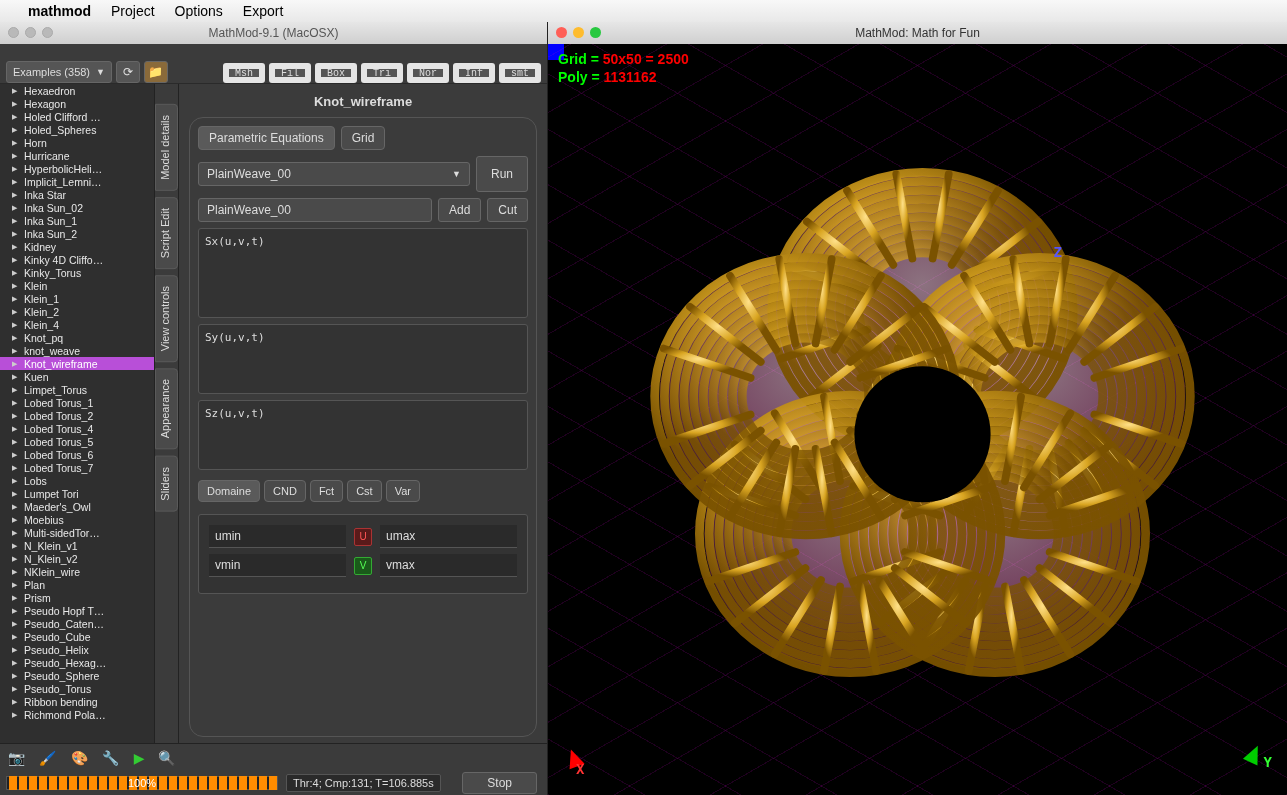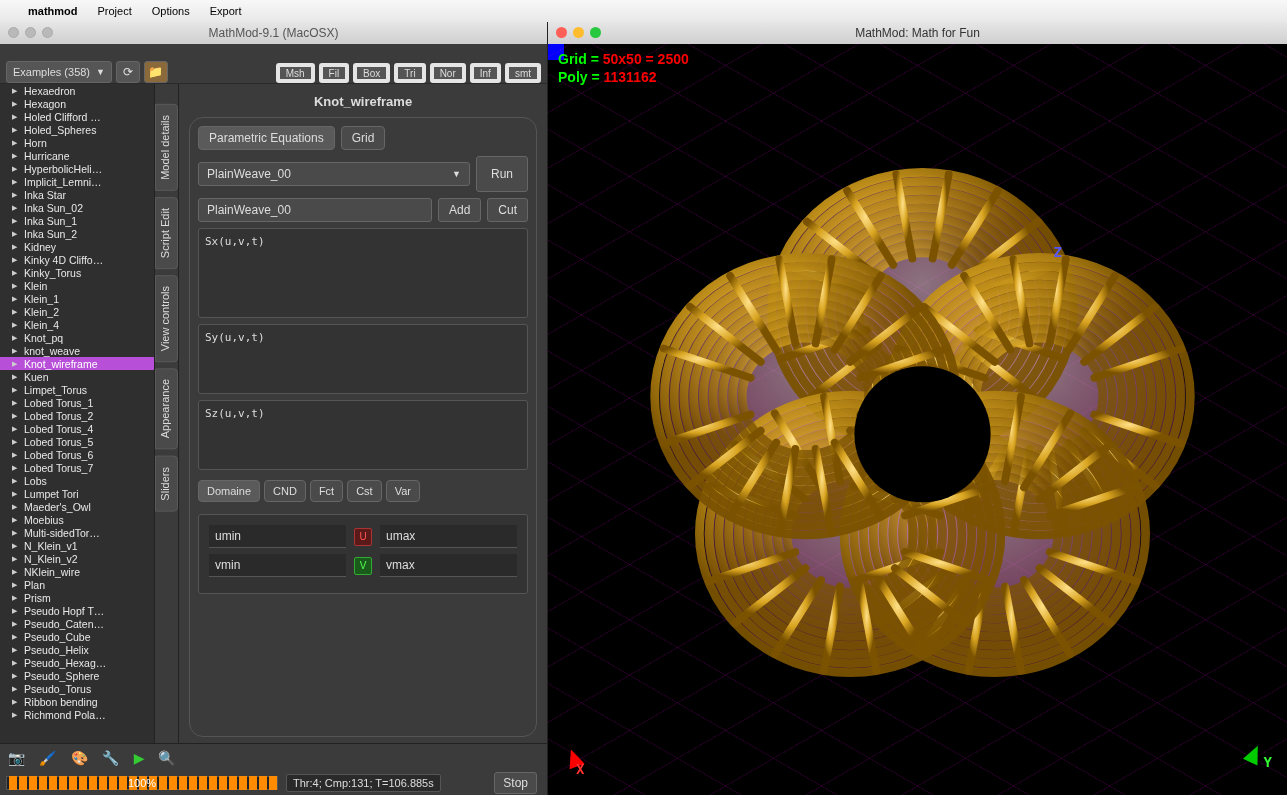--- a/index.html
+++ b/index.html
@@ -1,19 +1,19 @@
 <!DOCTYPE html>
 <html><head>
 <meta charset="utf-8">
 <style>
 * { margin: 0; padding: 0; box-sizing: border-box; font-family: -apple-system, "Helvetica Neue", Arial, sans-serif; }
 body { background: #3a3a3a; width: 1287px; height: 795px; overflow: hidden; font-size: 12px; color: #ddd; }
 
 
-.mac-menu { height: 22px; background: linear-gradient(#f8f8f8,#e8e8e8); display: flex; align-items: center; padding: 0 12px; color: #000; font-size: 11px; }
+.mac-menu { height: 22px; background: linear-gradient(#f8f8f8,#e8e8e8); display: flex; align-items: center; padding: 0 12px; color: #000; font-size: 14px; }
 .mac-menu span { margin-right: 20px; }
 .mac-menu .apple { font-size: 14px; margin-right: 16px; }
 .mac-menu .appname { font-weight: 600; }
 
 
 .wins { display: flex; height: 773px; }
 .win-left { width: 548px; background: #3b3b3b; display: flex; flex-direction: column; border-right: 1px solid #222; }
 .win-right { flex: 1; background: #000; display: flex; flex-direction: column; }
 
 
@@ -25,21 +25,21 @@
 .traffic .dim { background: #b9b9b9; border: 1px solid #aaa; }
 .traffic .r { background: #ff5f57; } .traffic .y { background: #febc2e; } .traffic .g { background: #28c840; }
 
 
 .left-body { flex: 1; display: flex; flex-direction: column; background: #3b3b3b; }
 .toolbar-row { height: 40px; display: flex; align-items: flex-end; padding: 0 6px; gap: 4px; background: #3b3b3b; border-bottom: 1px solid #2a2a2a; }
 .combo { background: #555; border: 1px solid #666; border-radius: 3px; height: 22px; display: flex; align-items: center; padding: 0 6px; font-size: 11px; gap: 6px; }
 .combo .chev { font-size: 9px; }
 .icon-btn { width: 24px; height: 22px; background: #555; border: 1px solid #666; border-radius: 3px; display: flex; align-items: center; justify-content: center; font-size: 12px; }
 .spacer { flex: 1; }
-.pill { background: #555; border: 4px solid #e5e5e5; border-radius: 3px; height: 20px; padding: 0 6px; font-size: 10px; display: flex; align-items: center; }
+.pill { background: #555; border: 6px solid #e5e5e5; border-radius: 3px; height: 20px; padding: 0 6px; font-size: 10px; display: flex; align-items: center; font-family: Liberation Mono, monospace; }
 
 .mid { flex: 1; display: flex; overflow: hidden; }
 
 
 .tree-wrap { width: 155px; background: #2f2f2f; overflow-y: auto; border-right: 1px solid #222; }
 .tree-wrap::-webkit-scrollbar { width: 10px; } .tree-wrap::-webkit-scrollbar-thumb { background:#5a5a5a; }
 .tree-item { display: flex; align-items: center; padding: 0 4px 0 24px; height: 13px; font-size: 10.5px; white-space: nowrap; position: relative; color: #e8e8e8; overflow: hidden; }
 .tree-item::before { content: "▶"; position: absolute; left: 12px; font-size: 7px; color:#ccc; }
 .tree-item.sel { background: #b84fd8; color: #fff; }
 
@@ -72,21 +72,21 @@
 .dom-badge.red { background: #5a1a1a; color: #f55; border:1px solid #a33; }
 .dom-badge.green { background: #1a5a1a; color: #5f5; border:1px solid #3a3; }
 
 
 .bottom-icons { height: 28px; background: #3b3b3b; border-top: 1px solid #222; display: flex; align-items: center; padding: 0 8px; gap: 14px; font-size: 14px; }
 .progress-row { height: 24px; background: #3b3b3b; display: flex; align-items: center; padding: 0 6px; gap: 8px; }
 .prog-bar { flex: 0 0 270px; height: 14px; background: #222; border: 1px solid #555; position: relative; display: flex; align-items: center; }
 .prog-seg { width: 8px; height: 14px; background: #ff8c00; margin-left: 2px; }
 .prog-label { position: absolute; width: 100%; text-align: center; font-size: 11px; color: #fff; }
 .status-txt { font-size: 11px; background: #2a2a2a; padding: 2px 6px; border: 1px solid #555; border-radius: 2px; }
-.stop-btn { background: #4a4a4a; border: 1px solid #666; border-radius: 3px; padding: 3px 8px; font-size: 12px; margin-left: auto; margin-right: 4px; }
+.stop-btn { background: #4a4a4a; border: 1px solid #666; border-radius: 3px; padding: 3px 24px; font-size: 12px; margin-left: auto; margin-right: 4px; }
 
 
 .viewport { flex: 1; background: #000; position: relative; overflow: hidden; }
 .hud { position: absolute; top: 6px; left: 10px; font-family: "Courier New", monospace; font-size: 14px; font-weight: bold; line-height: 1.3; }
 .hud .g { color: #0f0; } .hud .r { color: #f00; }
 .axis-label { position: absolute; font-family: monospace; font-weight: bold; font-size: 14px; }
 .axis-x { bottom: 18px; left: 28px; color: #f33; }
 .axis-y { bottom: 25px; right: 15px; color: #3f3; }
 .axis-z { top: 200px; right: 225px; color: #55f; }
 .axis-arrow { position: absolute; width: 0; height: 0; }

